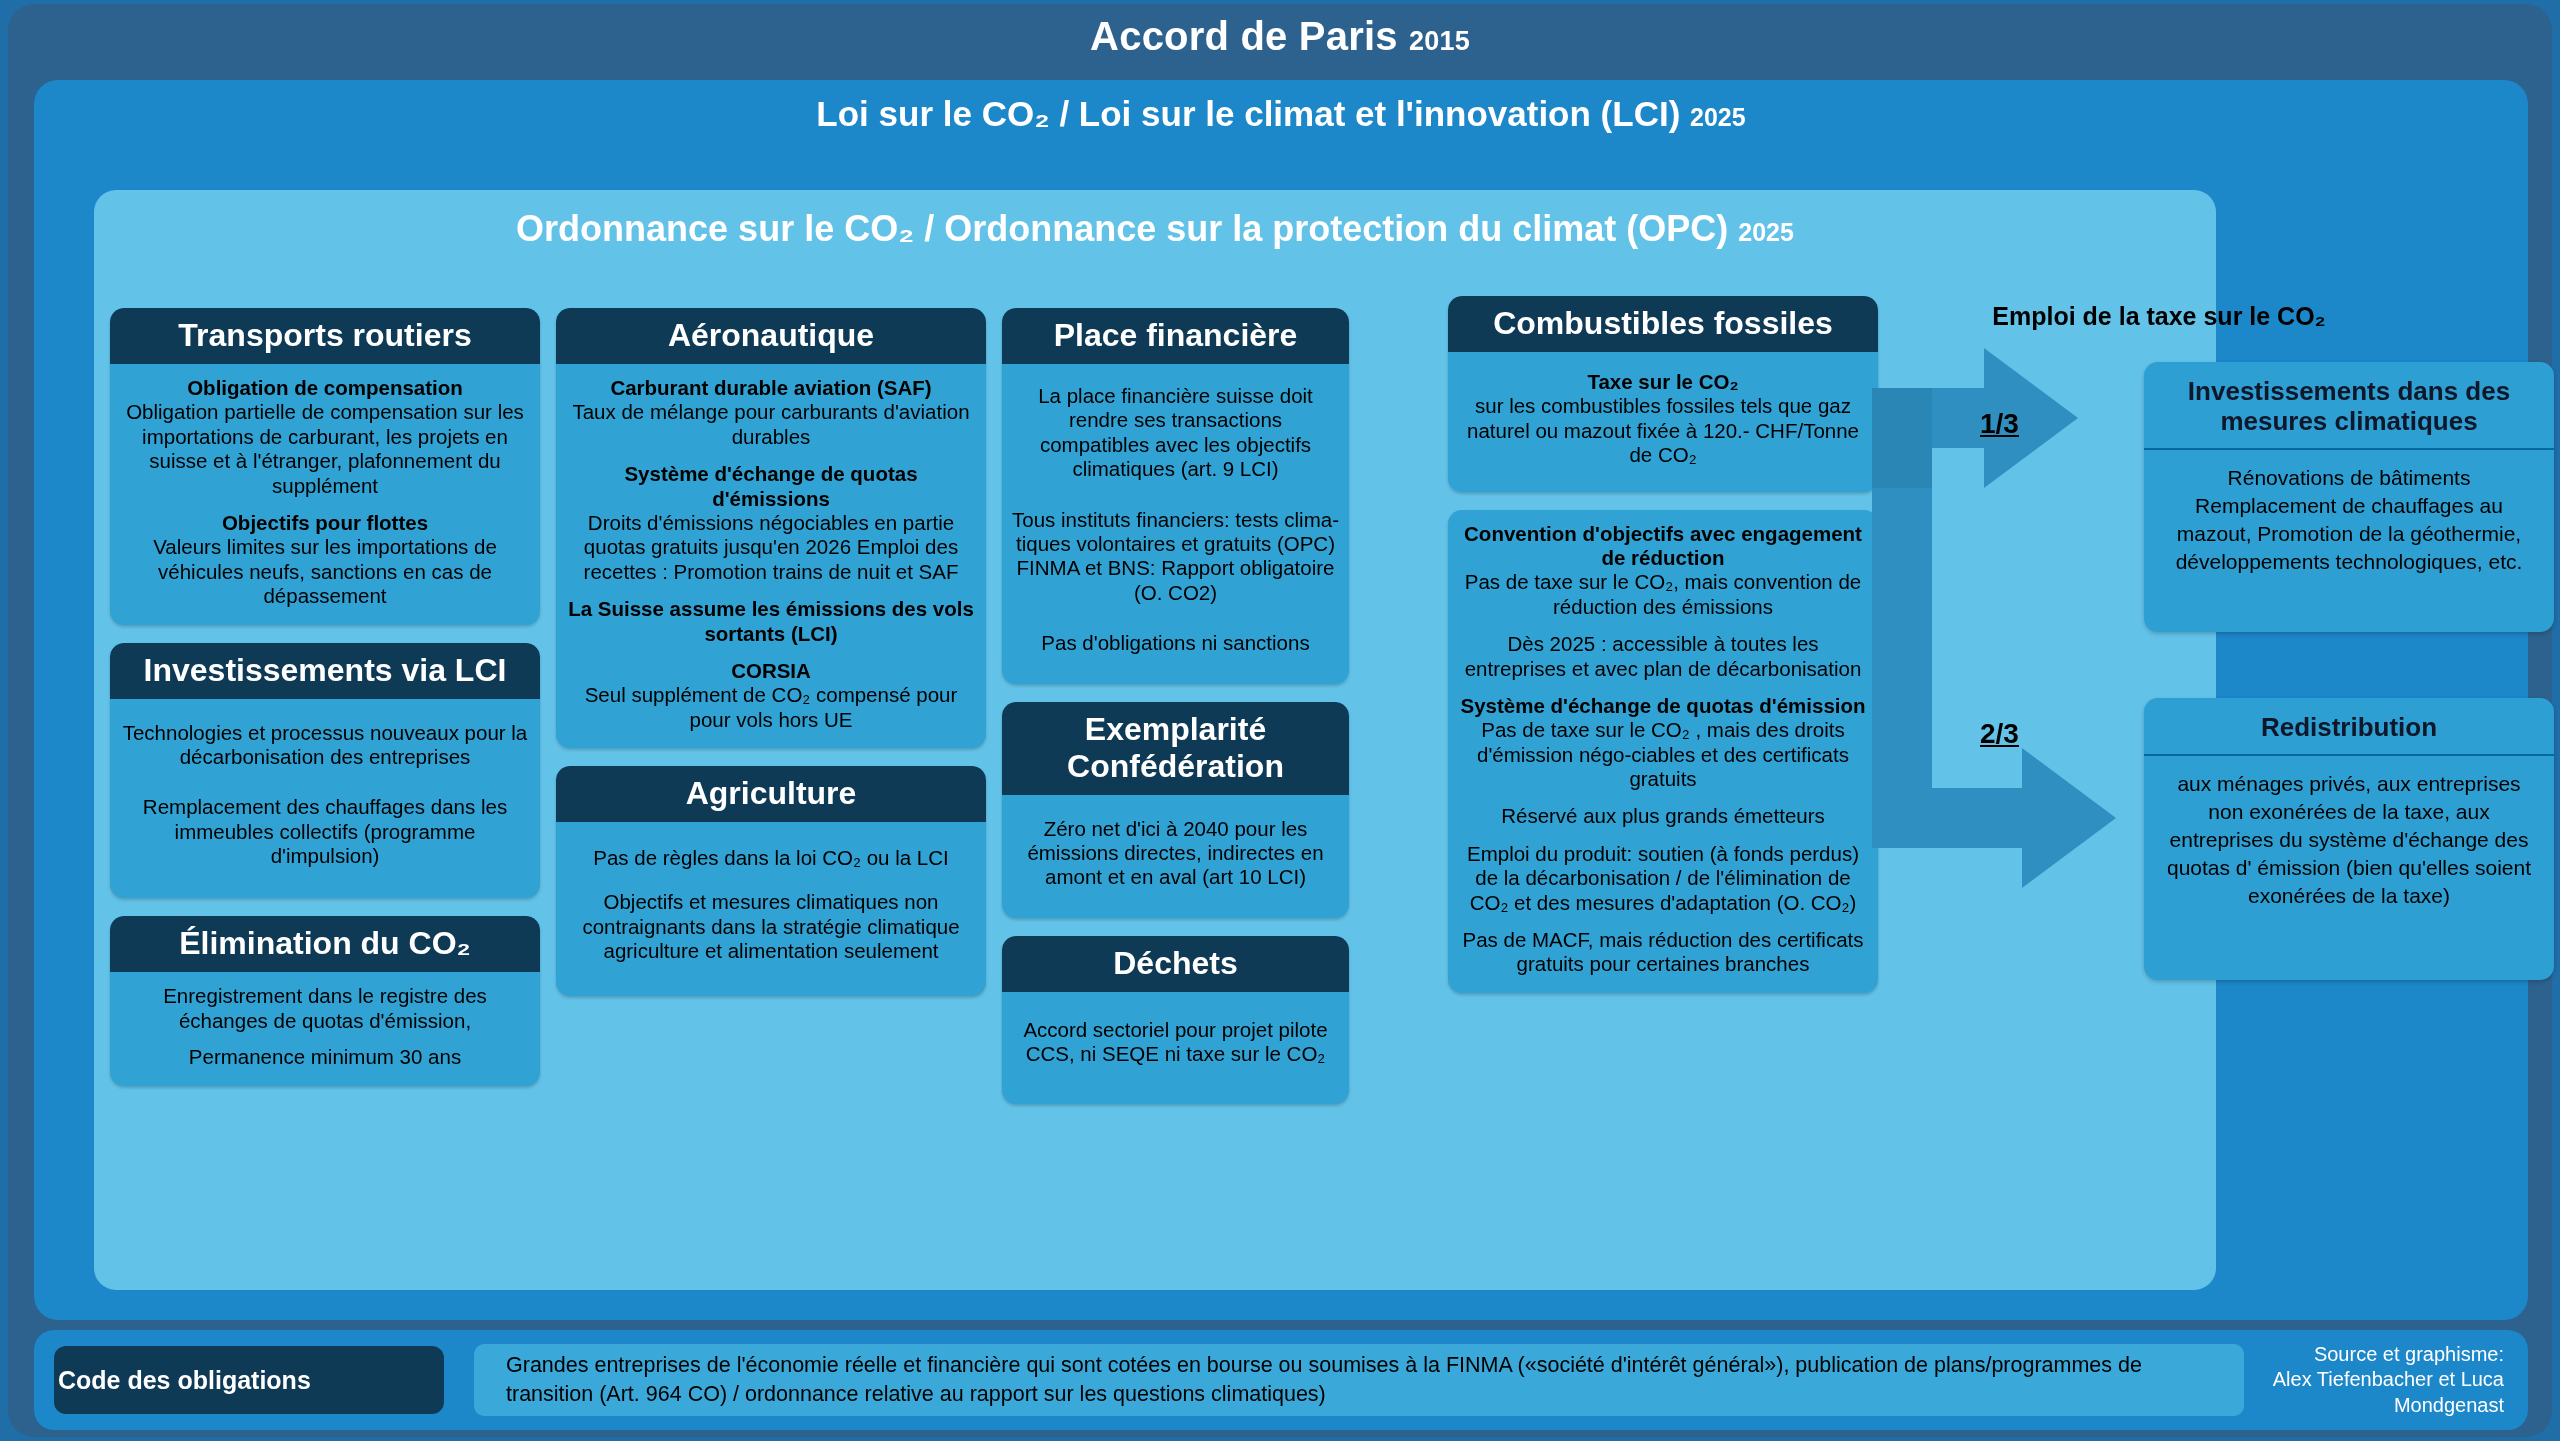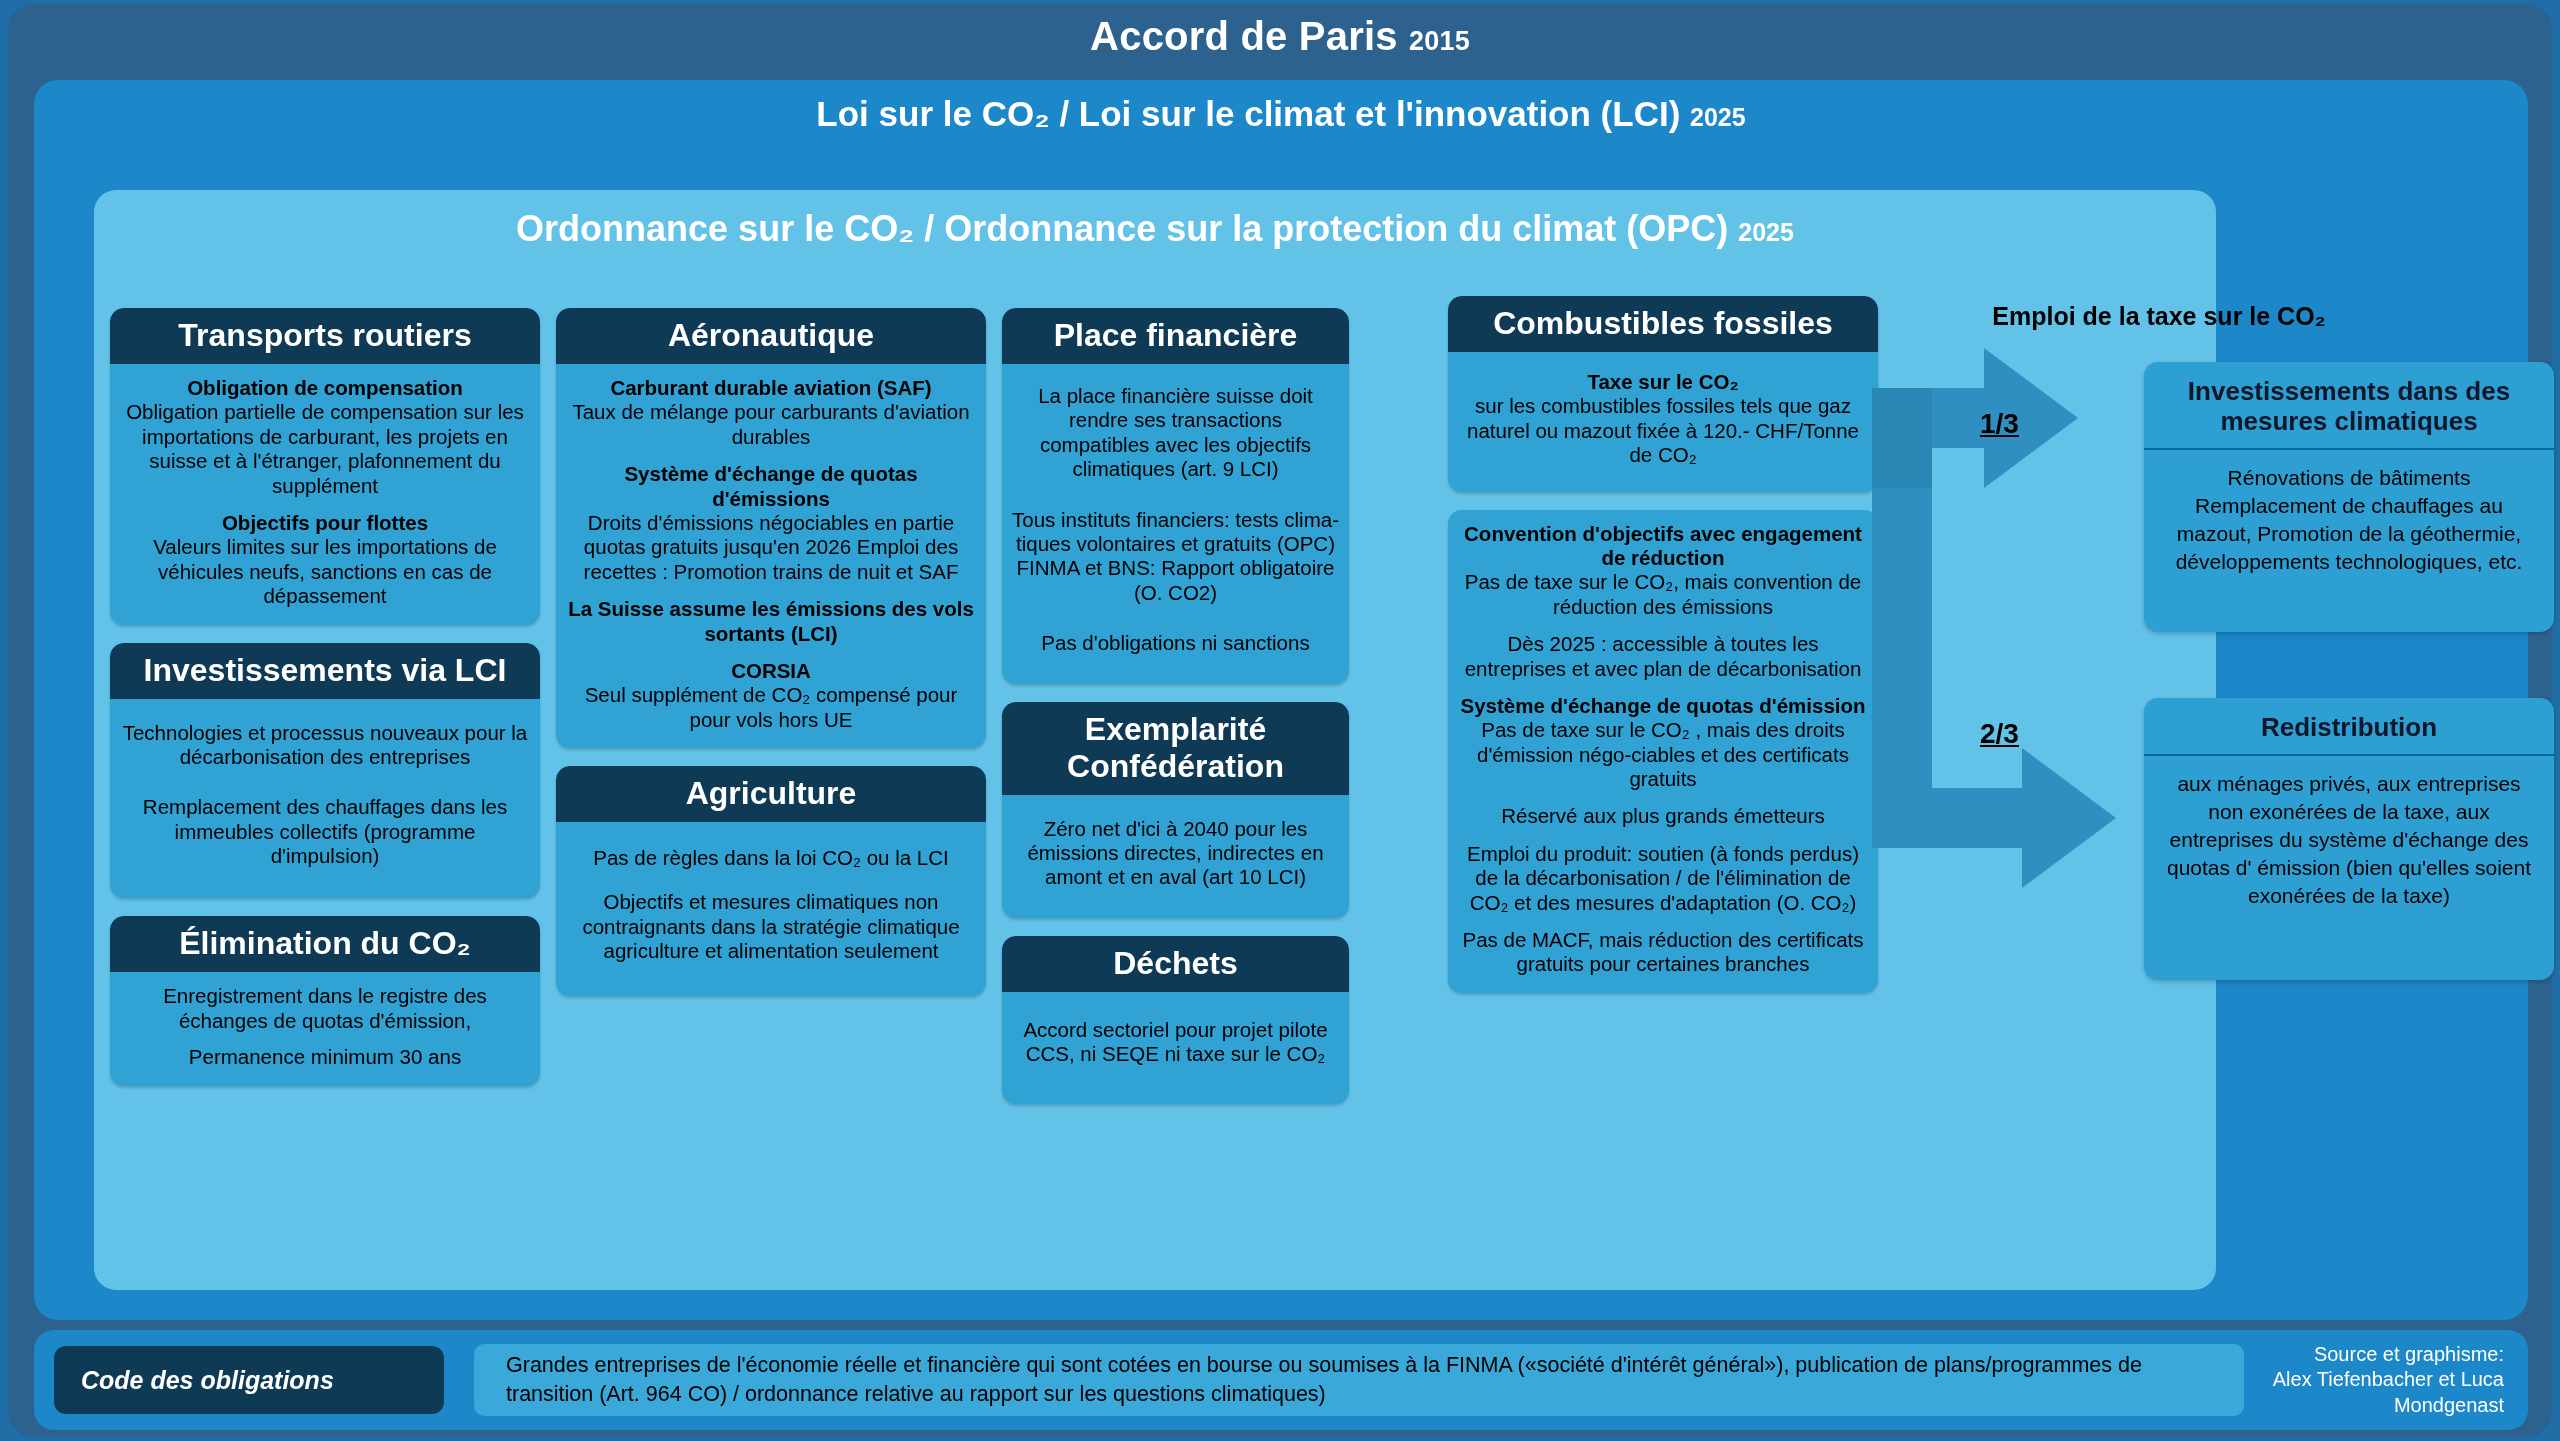--- a/index.html
+++ b/index.html
@@ -123,21 +123,21 @@
     text-align: center; padding: 14px 16px 18px 16px;
   }
 
   
   #bottom-bar { position: absolute; left: 26px; top: 1326px; width: 2494px; height: 100px;
     background: #1c87c9; border-radius: 20px; }
   #code-badge {
     position: absolute; left: 20px; top: 16px; width: 390px; height: 68px;
     background: #0f3a56; border-radius: 12px;
     color: #fff; font-size: 25px; font-weight: bold;
-    display: flex; align-items: center; padding-left: 27px; font-style: italic;
+    display: flex; align-items: center; padding-left: 4px;
   }
   #code-text {
     position: absolute; left: 440px; top: 14px; width: 1770px; height: 72px;
     background: #3aa8d8; border-radius: 10px;
     color: #000; font-size: 21.5px; line-height: 1.35;
     padding: 7px 32px;
   }
   #source {
     position: absolute; right: 24px; top: 12px; width: 270px;
     color: #fff; font-size: 20px; line-height: 1.27; text-align: right;

